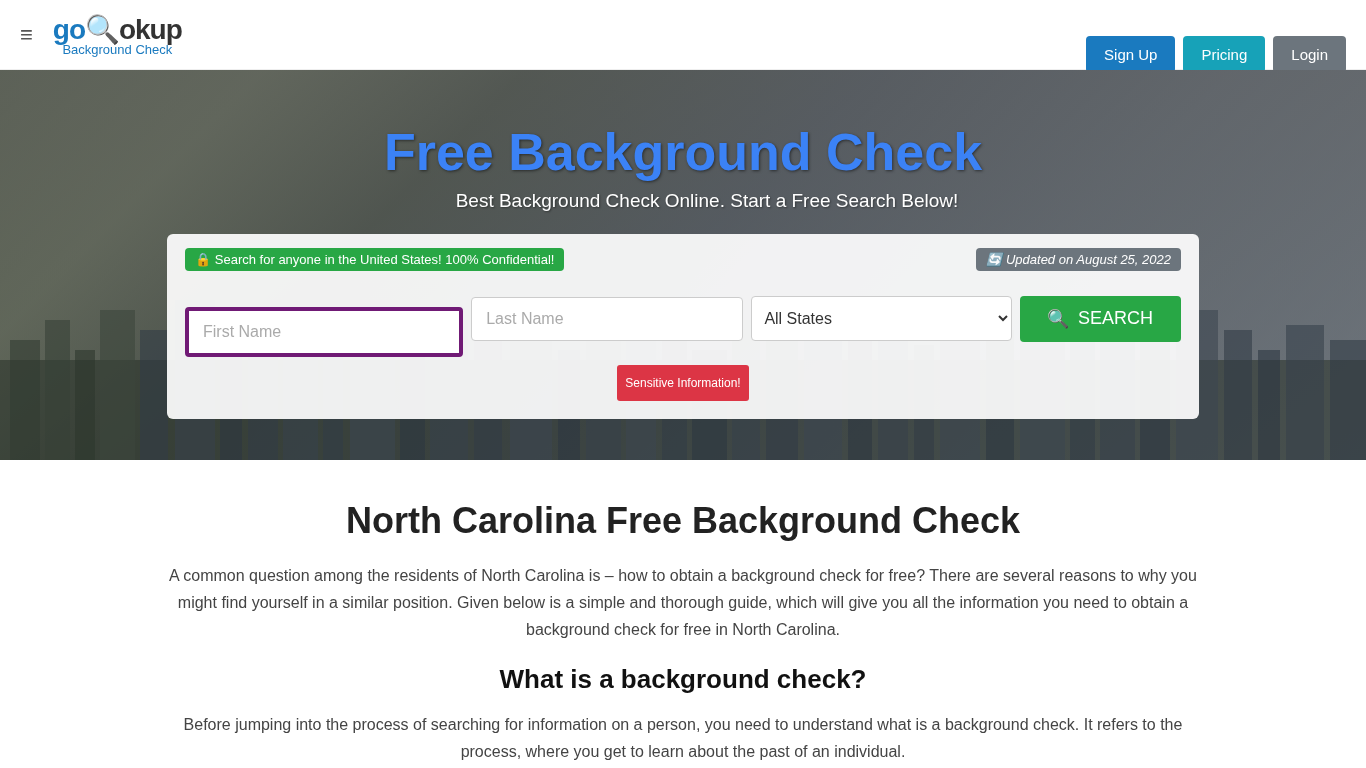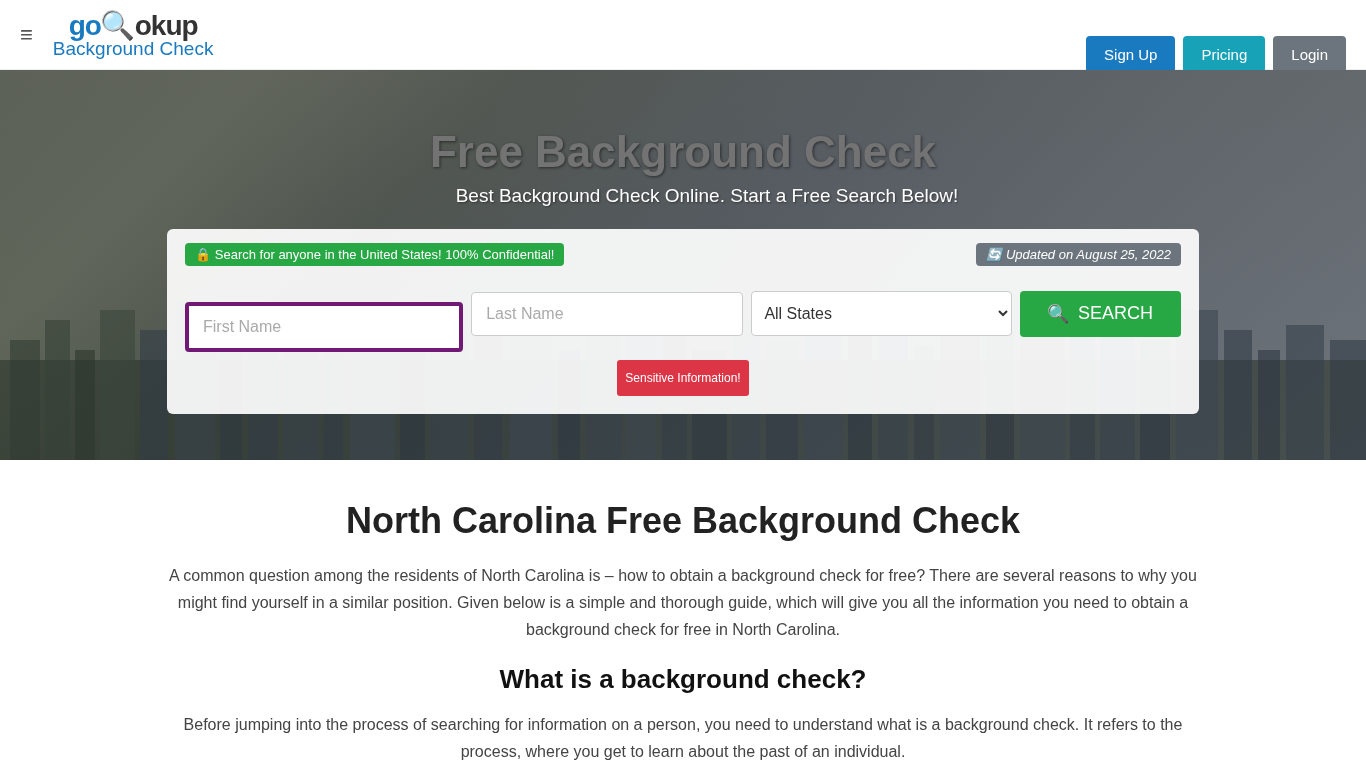--- a/index.html
+++ b/index.html
@@ -19,21 +19,21 @@
       display: flex;
       align-items: center;
       gap: 20px;
     }
     .hamburger {
       font-size: 22px;
       cursor: pointer;
       color: #555;
     }
     .logo-sub {
-      font-size: 19px;
+      font-size: 13px;
       color: #1a7abf;
       display: block;
       margin-top: -4px;
       text-align: center;
     }
     .logo-wrapper {
       display: flex;
       flex-direction: column;
       align-items: center;
     }
@@ -96,23 +96,23 @@
       z-index: 1;
     }
     .hero-content {
       position: relative;
       z-index: 2;
       text-align: center;
       width: 100%;
       padding: 20px 0 10px;
     }
     .hero-title {
-      font-size: 44px;
+      font-size: 52px;
       font-weight: bold;
-      color: #737373;
+      color: #3b82f6;
       text-shadow: 1px 1px 3px rgba(0,0,0,0.5);
       margin-bottom: 8px;
     }
     .hero-subtitle {
       font-size: 19px;
       color: #fff;
       text-shadow: 1px 1px 2px rgba(0,0,0,0.4);
       margin-bottom: 22px;
       padding-left: 48px;
     }

